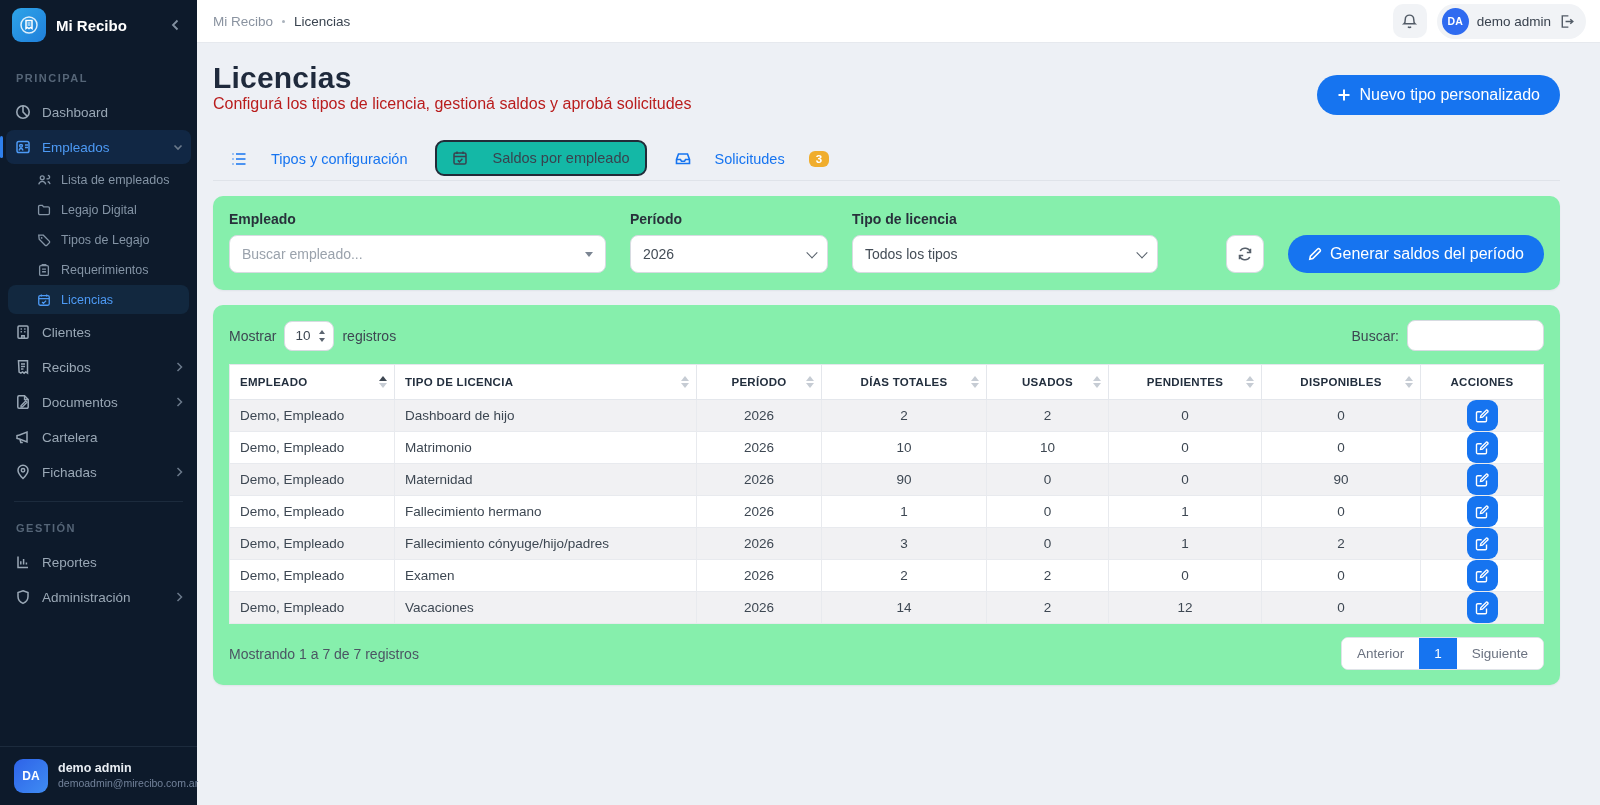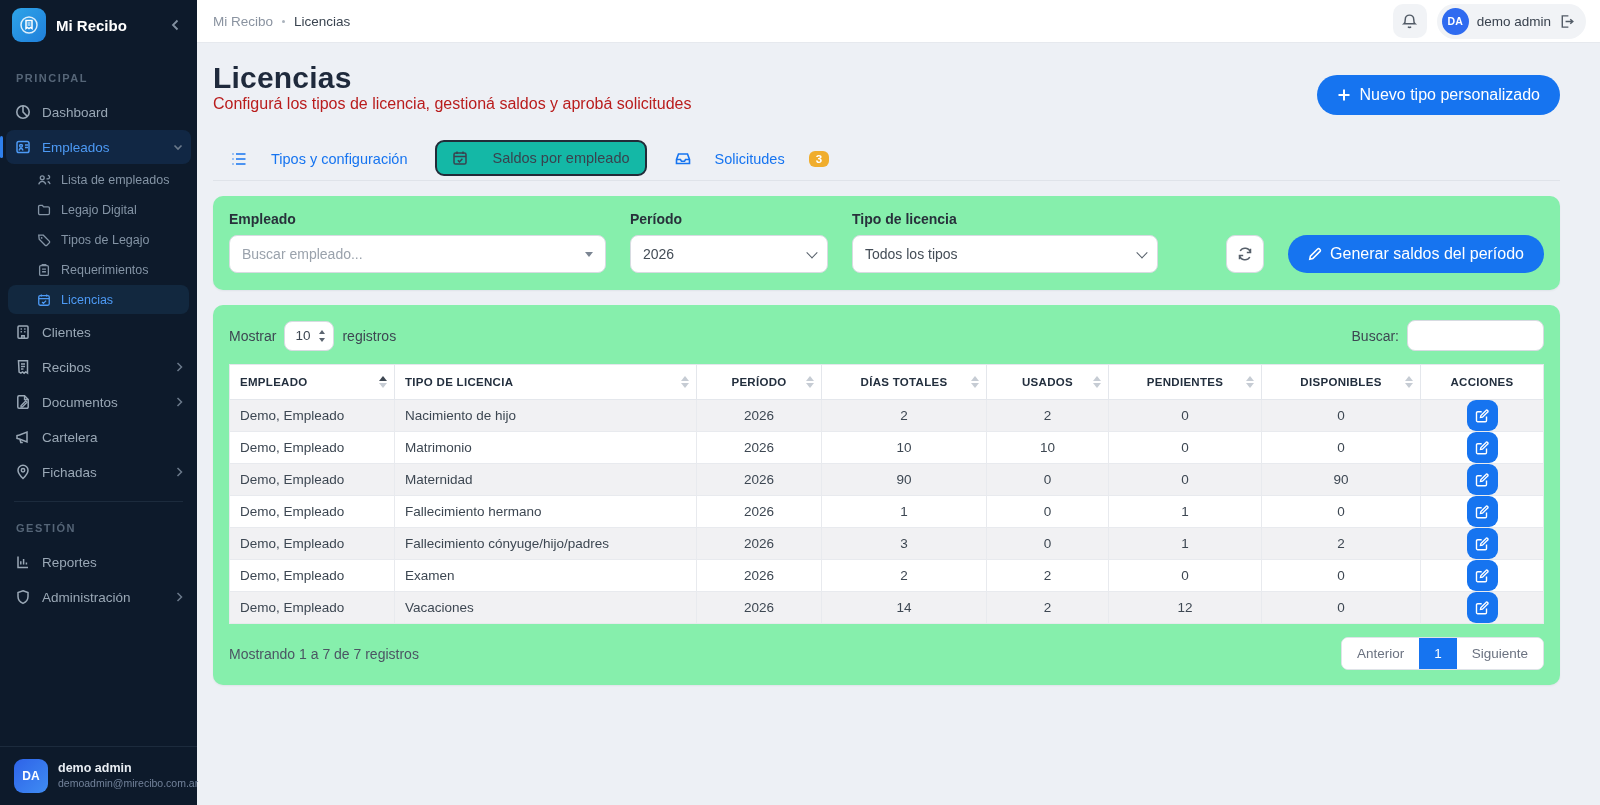--- a/index.html
+++ b/index.html
@@ -478,21 +478,21 @@
               <th class="ac"><span>Disponibles</span><span class="sort">
                     <i class="tri-up"></i>
                     <i class="tri-dn"></i>
                   </span></th>
               <th class="ac"><span>Acciones</span></th>
             </tr>
           </thead>
           <tbody id="tbody">
             <tr class="stripe">
               <td class="al">Demo, Empleado</td>
-              <td class="al">Nacimiento de hijo</td>
+              <td class="al">Dashboard de hijo</td>
               <td class="ac">2026</td>
               <td class="ac">2</td>
               <td class="ac">2</td>
               <td class="ac">0</td>
               <td class="ac val-muted">0</td>
               <td class="ac"><button class="edit-btn">
                     <span>
                       <svg width="14" height="14" viewBox="0 0 14 14" fill="none" stroke="#fff" stroke-width="1.4">
                         <path d="M11.5 7.5v4a1.2 1.2 0 0 1-1.2 1.2H2.7a1.2 1.2 0 0 1-1.2-1.2V3.9a1.2 1.2 0 0 1 1.2-1.2h4"></path>
                         <path d="m5.5 8.5.4-2L11 1.4a1 1 0 0 1 1.5 0l.2.2a1 1 0 0 1 0 1.5L7.5 8.2z"></path>

